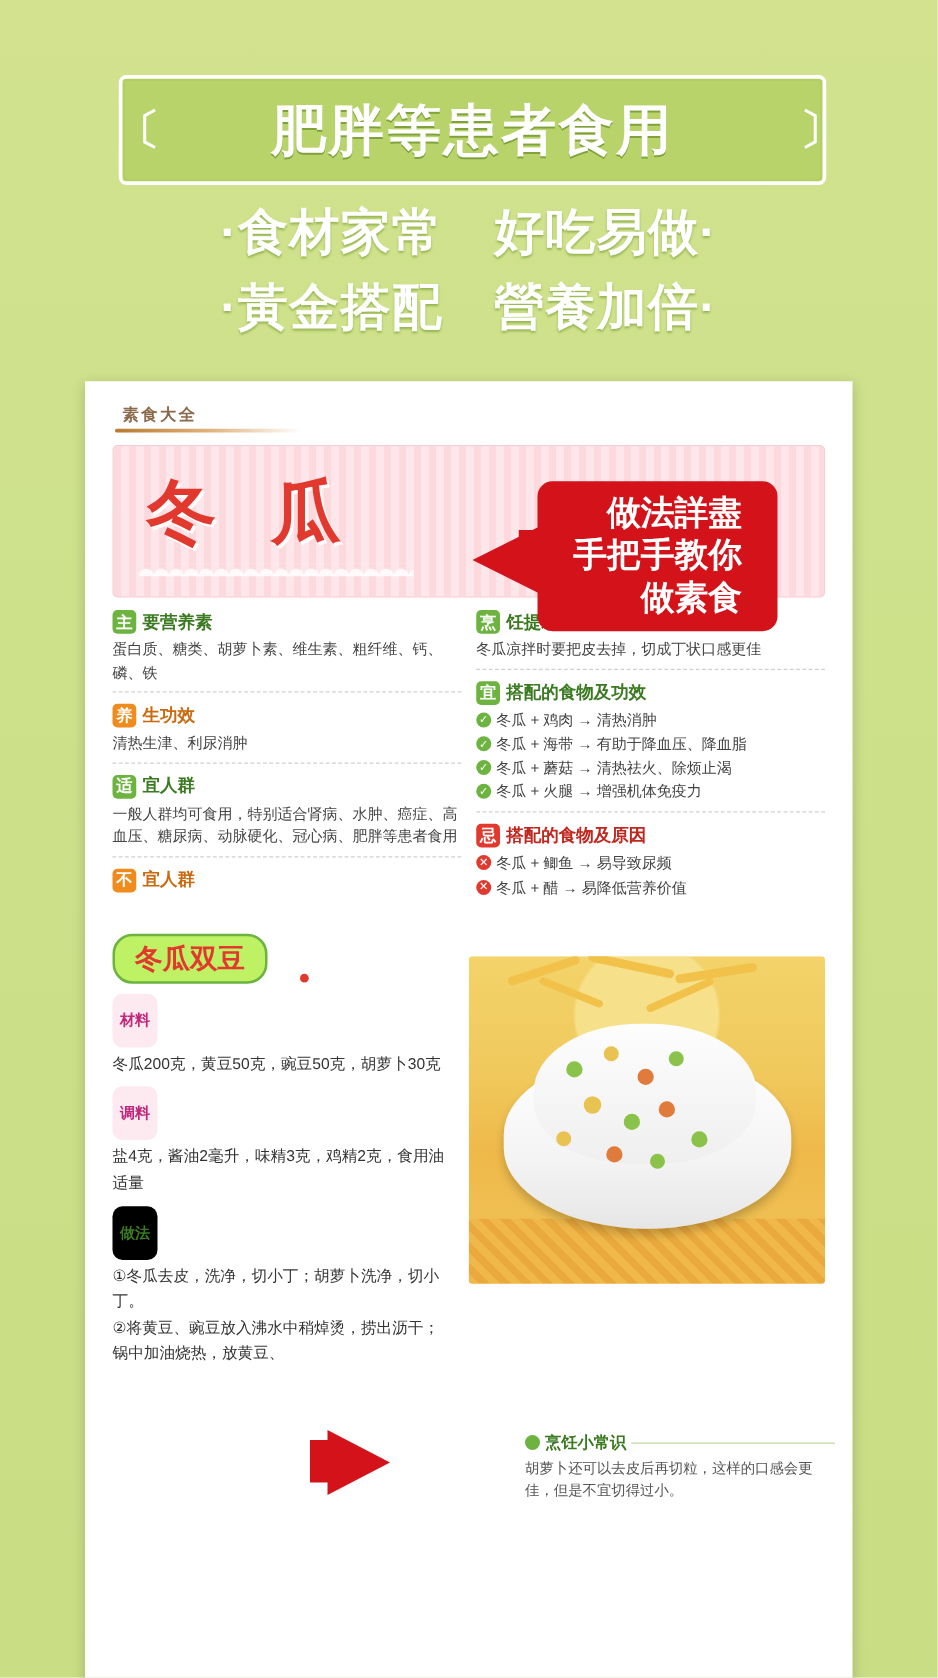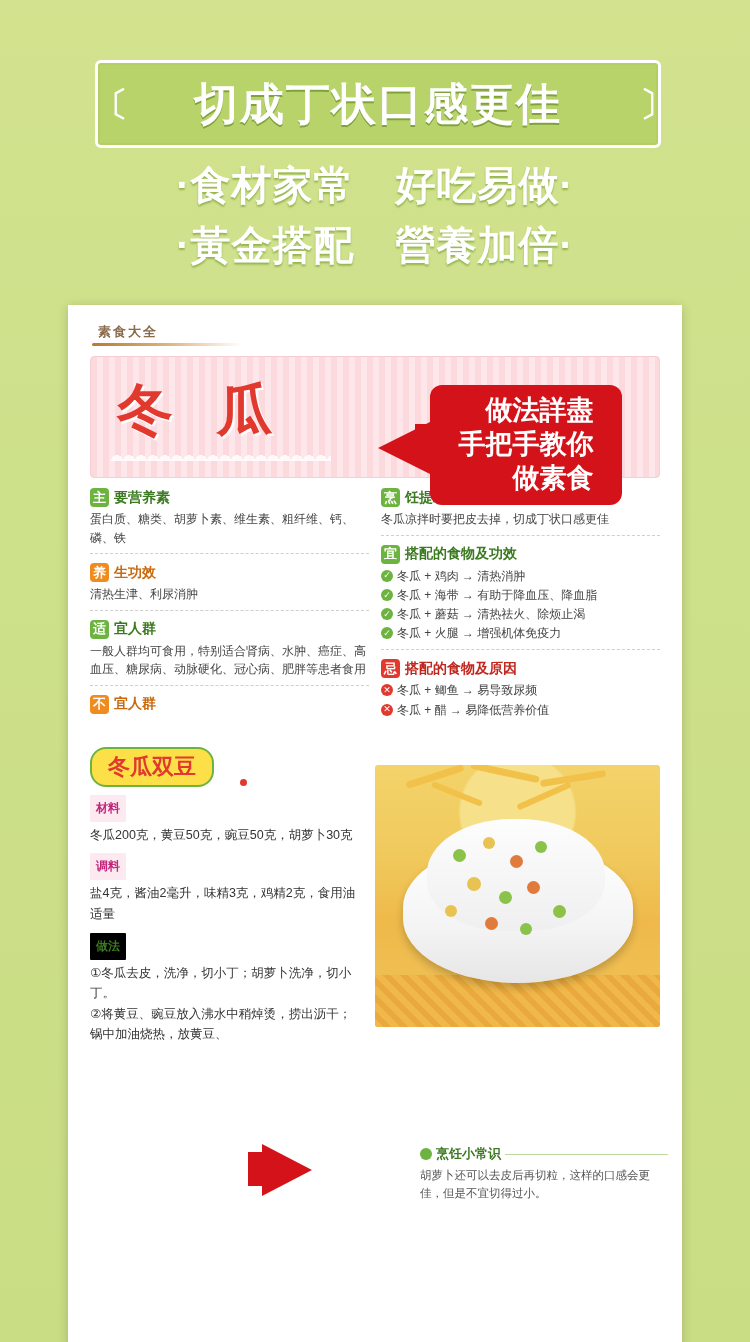--- a/index.html
+++ b/index.html
@@ -106,28 +106,28 @@
   .mk{flex:0 0 auto;width:12px;height:12px;border-radius:50%;margin-top:3px;
       color:#fff;font-size:9px;display:flex;align-items:center;justify-content:center;}
   .mk.ok{background:#6cb33f;}
   .mk.no{background:#e2392f;}
 
   
   .recipe{margin:12px 6px 0 6px;position:relative;height:330px;}
   .rc-title{
     display:inline-block;border:2px solid #6cb33f;border-radius:16px;
     padding:3px 16px;font-size:22px;font-weight:bold;color:#e2392f;
-    background:#fde047;
+    background:#bef264;
   }
   .rc-title-wrap{position:relative;}
   .rc-dot{position:absolute;left:150px;top:32px;width:7px;height:7px;border-radius:50%;background:#e2392f;}
   .rc-left{width:268px;}
   .sub-hd{
     display:inline-block;background:#fde9f0;color:#c2267a;font-size:12px;
-    font-weight:bold;padding:5px 6px;border-radius:1px;margin:8px 0 3px 0;
+    font-weight:bold;padding:13px 6px;border-radius:8px;margin:8px 0 3px 0;
   }
   .sub-hd.green{background:#000000;color:#3b7a21;}
   .rc-txt{font-size:12.5px;color:#333;line-height:1.65;}
   .rc-photo{
     position:absolute;right:0;top:18px;width:285px;height:262px;border-radius:3px;
     background:
       radial-gradient(circle at 50% 18%,#f6e08a 0 22%,transparent 23%),
       linear-gradient(180deg,#f3d36a 0%,#f0c95c 35%,#efb94a 60%,#f0c45a 100%);
     overflow:hidden;
   }
@@ -189,21 +189,21 @@
   }
   .co2-bar{position:absolute;left:248px;top:1152px;width:26px;height:34px;background:#d3121a;}
 </style>
 </head>
 <body>
 
 <div class="page">
 
   <div class="banner">
     <span class="brk l">〔</span>
-    <span class="ttl">切成丁状口感更佳</span>
+    <span class="ttl">肥胖等患者食用</span>
     <span class="brk r">〕</span>
   </div>
   <div class="sub sub1">·食材家常　好吃易做·</div>
   <div class="sub sub2">·黃金搭配　營養加倍·</div>
 
   <div class="book">
     <div class="book-inner">
 
       <div class="deco-title">素食大全</div>
       <div class="deco-rule"></div>

